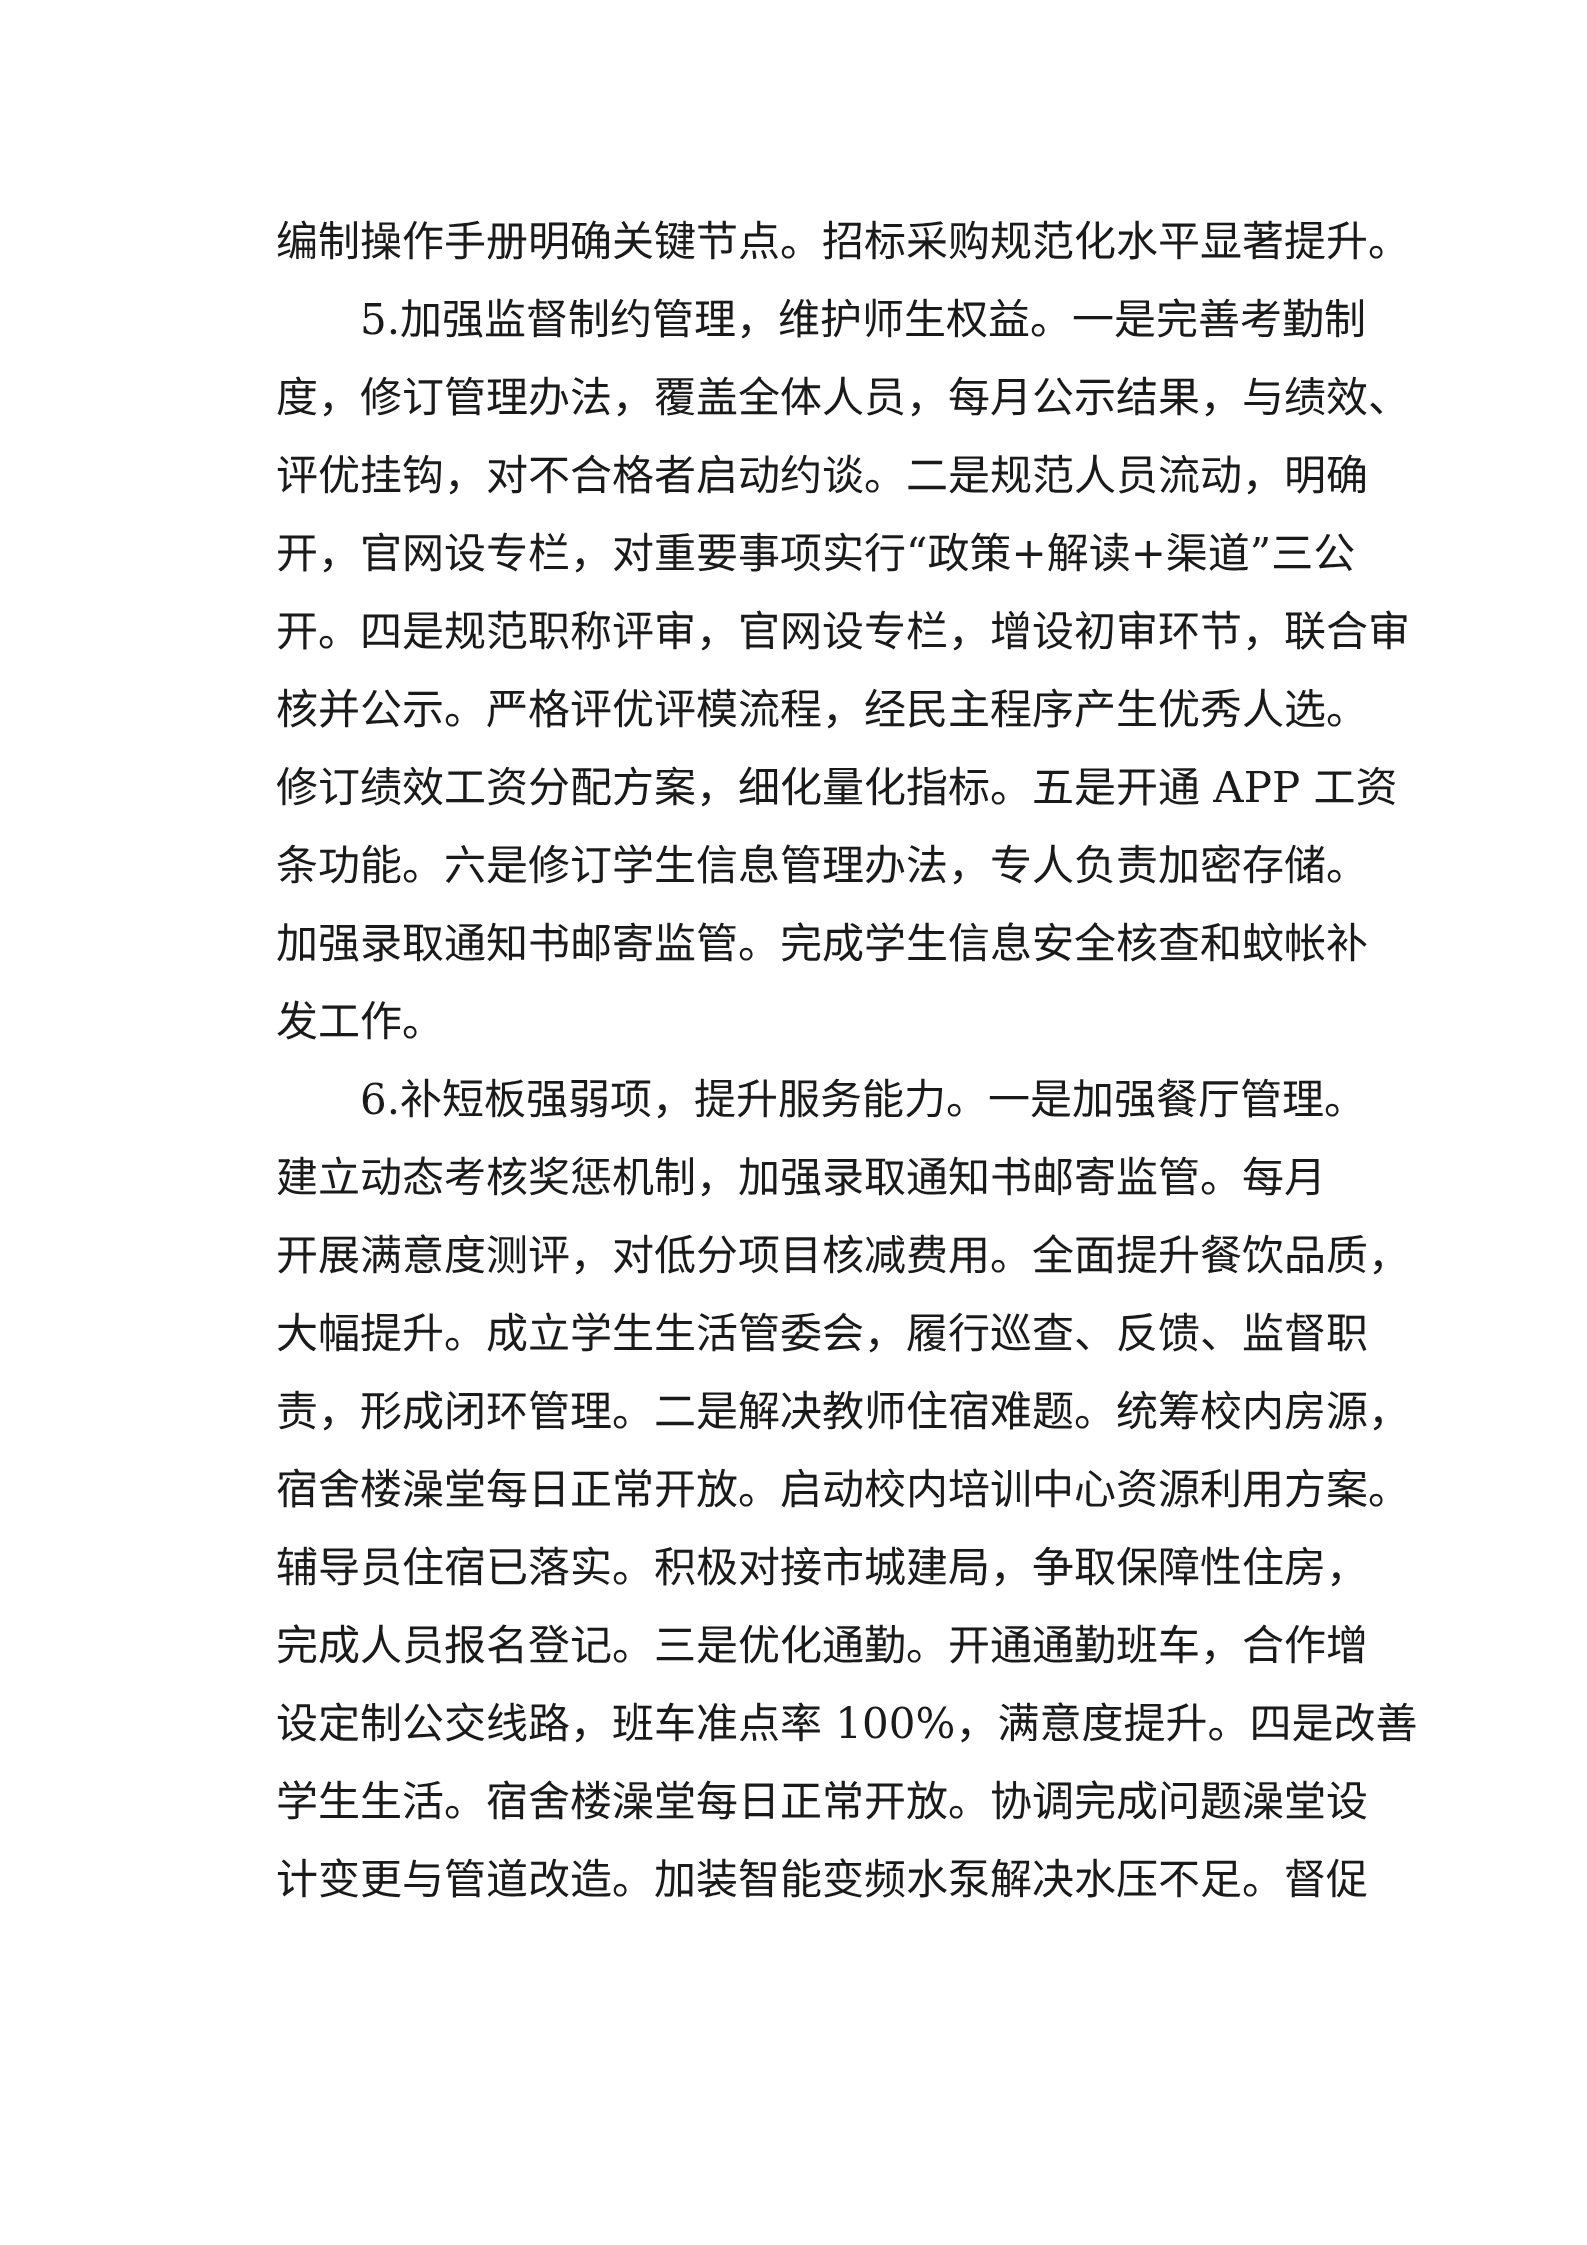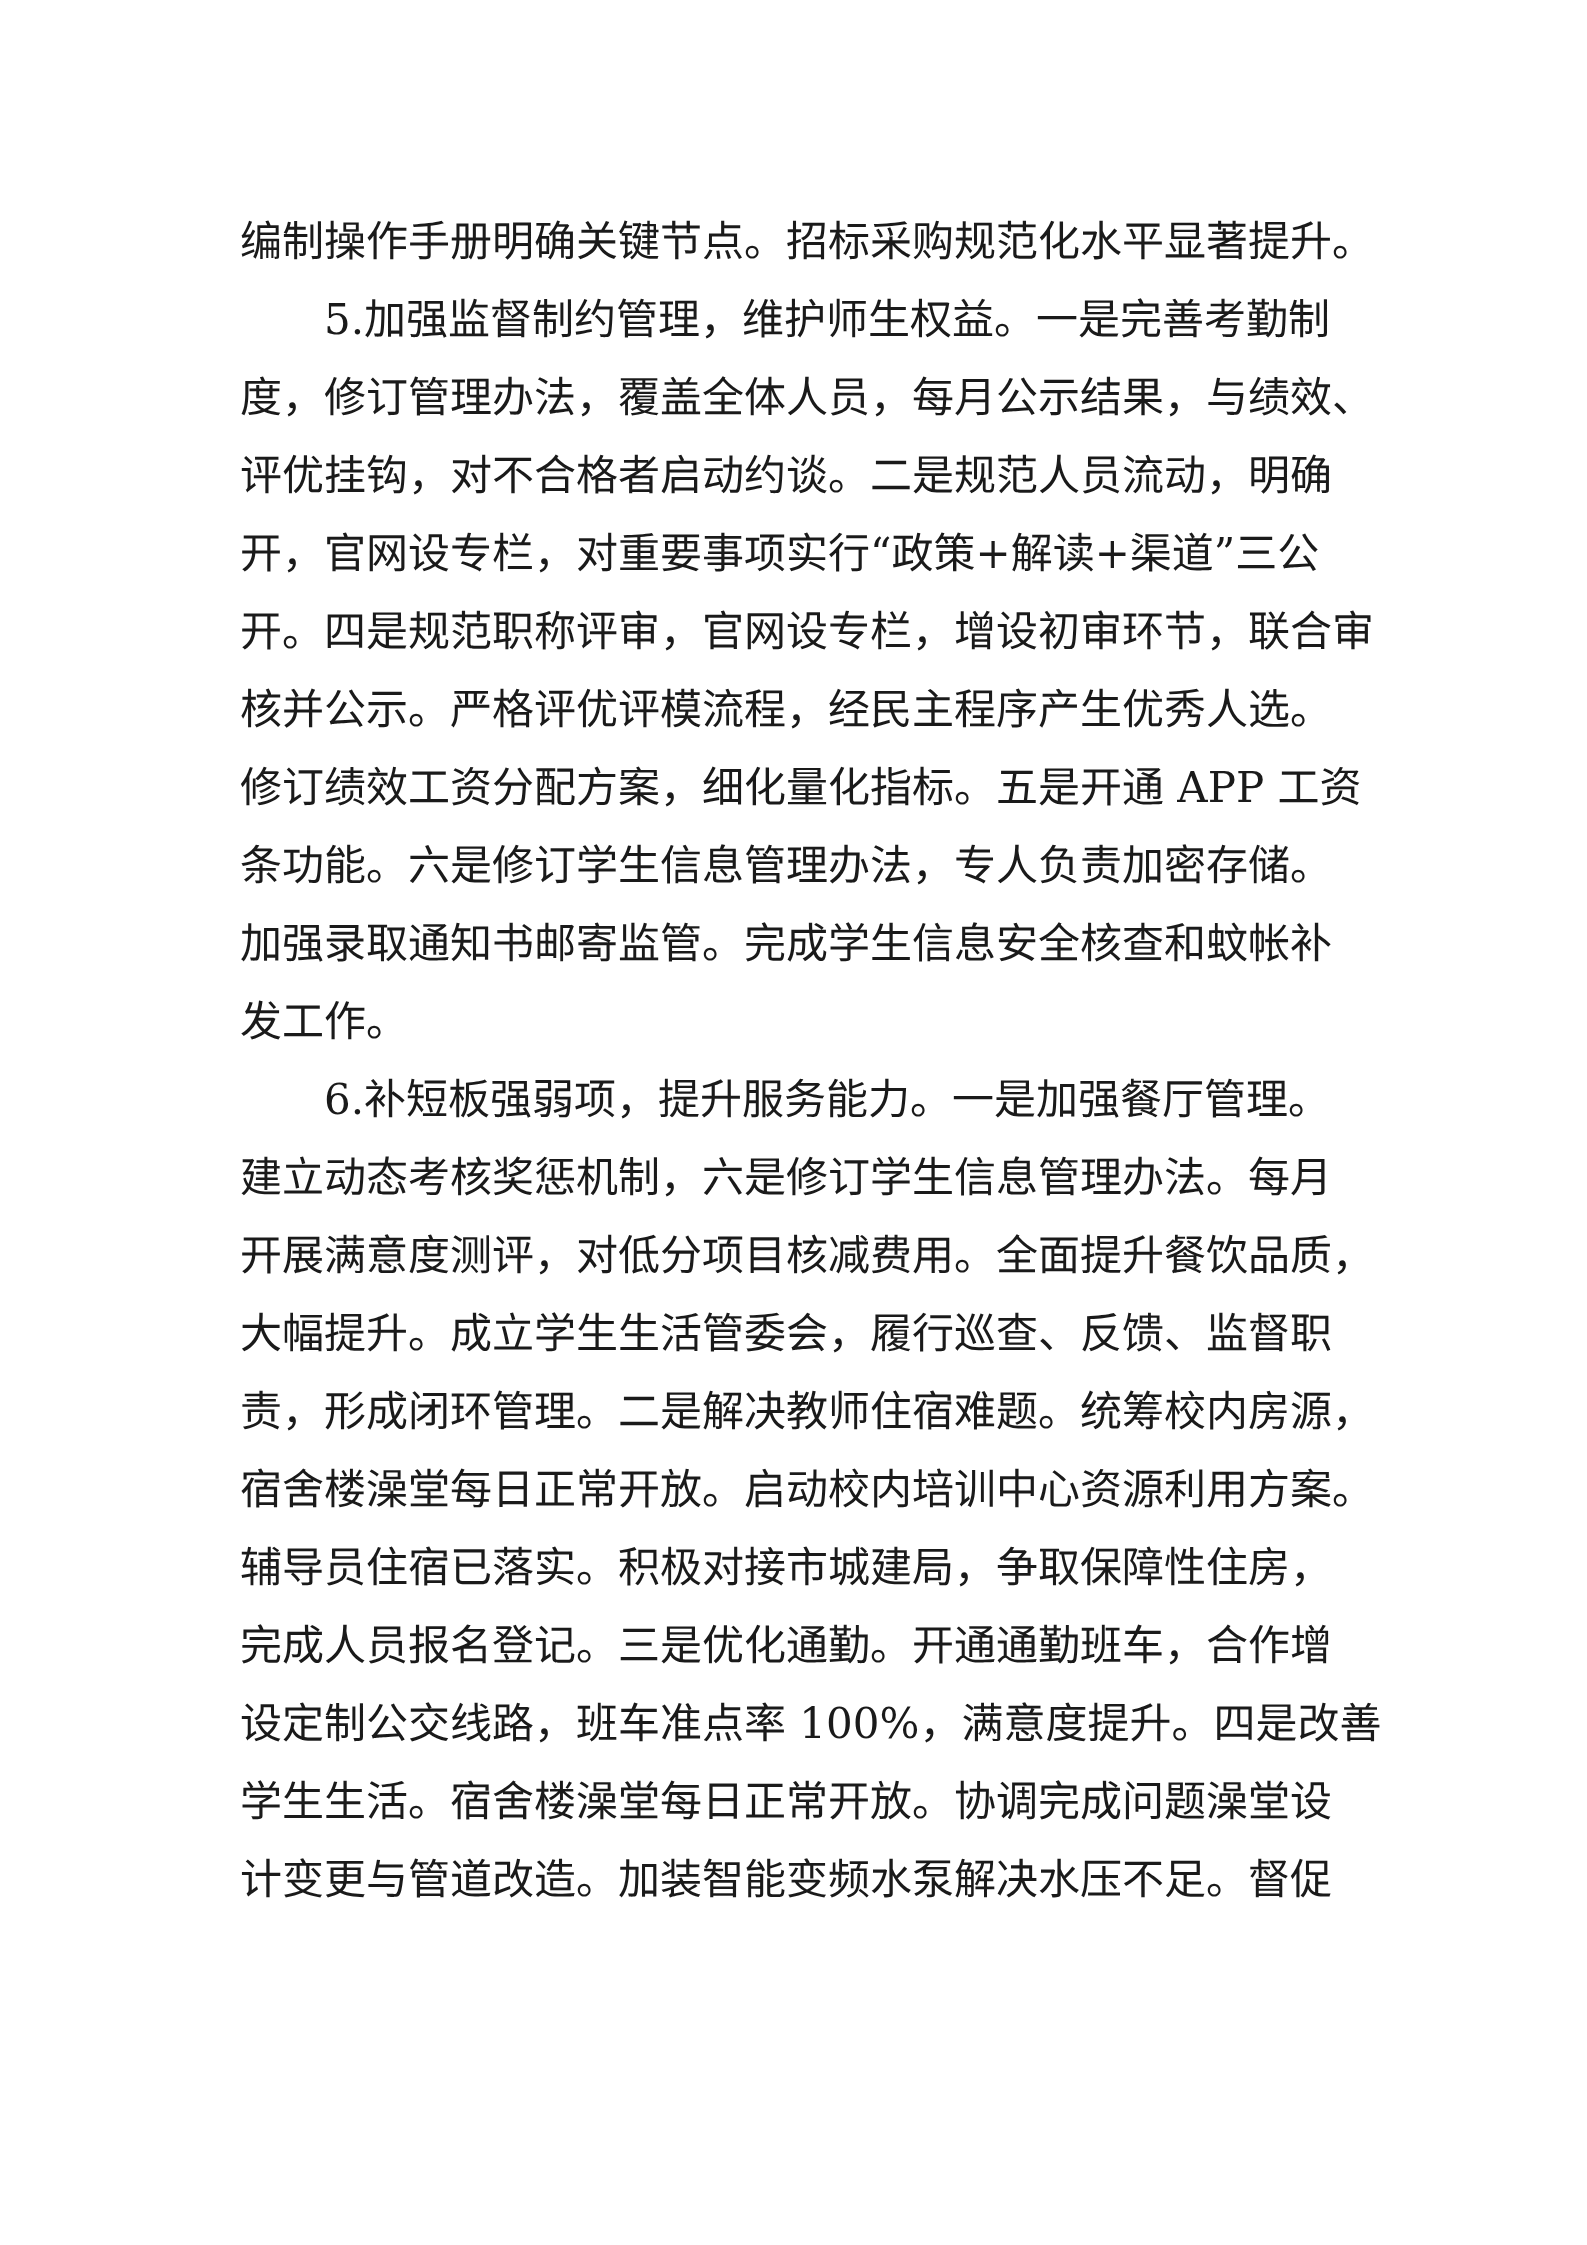--- a/index.html
+++ b/index.html
@@ -22,20 +22,21 @@
       width: 1140px;
       font-size: 42px;
       line-height: 78px;
       color: #1a1a1a;
       font-weight: normal;
     }
     .text-line {
       height: 78px;
       white-space: nowrap;
       letter-spacing: 0;
+      margin-left: 36px;
     }
     .text-line.indent {
       padding-left: 84px; 
     }
   </style>
 </head>
 <body>
 
 <div class="page" style="background: rgb(255, 255, 255);">
   <div class="body-text" style="color: rgb(26, 26, 26);">
@@ -44,21 +45,21 @@
       <div class="text-line">度，修订管理办法，覆盖全体人员，每月公示结果，与绩效、</div>
       <div class="text-line">评优挂钩，对不合格者启动约谈。二是规范人员流动，明确</div>
       <div class="text-line">开，官网设专栏，对重要事项实行“政策+解读+渠道”三公</div>
       <div class="text-line">开。四是规范职称评审，官网设专栏，增设初审环节，联合审</div>
       <div class="text-line">核并公示。严格评优评模流程，经民主程序产生优秀人选。</div>
       <div class="text-line">修订绩效工资分配方案，细化量化指标。五是开通 APP 工资</div>
       <div class="text-line">条功能。六是修订学生信息管理办法，专人负责加密存储。</div>
       <div class="text-line">加强录取通知书邮寄监管。完成学生信息安全核查和蚊帐补</div>
       <div class="text-line">发工作。</div>
       <div class="text-line indent">6.补短板强弱项，提升服务能力。一是加强餐厅管理。</div>
-      <div class="text-line">建立动态考核奖惩机制，六是修订学生信息管理办法。每月</div>
+      <div class="text-line">建立动态考核奖惩机制，加强录取通知书邮寄监管。每月</div>
       <div class="text-line">开展满意度测评，对低分项目核减费用。全面提升餐饮品质，</div>
       <div class="text-line">大幅提升。成立学生生活管委会，履行巡查、反馈、监督职</div>
       <div class="text-line">责，形成闭环管理。二是解决教师住宿难题。统筹校内房源，</div>
       <div class="text-line">宿舍楼澡堂每日正常开放。启动校内培训中心资源利用方案。</div>
       <div class="text-line">辅导员住宿已落实。积极对接市城建局，争取保障性住房，</div>
       <div class="text-line">完成人员报名登记。三是优化通勤。开通通勤班车，合作增</div>
       <div class="text-line">设定制公交线路，班车准点率 100%，满意度提升。四是改善</div>
       <div class="text-line">学生生活。宿舍楼澡堂每日正常开放。协调完成问题澡堂设</div>
       <div class="text-line">计变更与管道改造。加装智能变频水泵解决水压不足。督促</div>
     </div>

